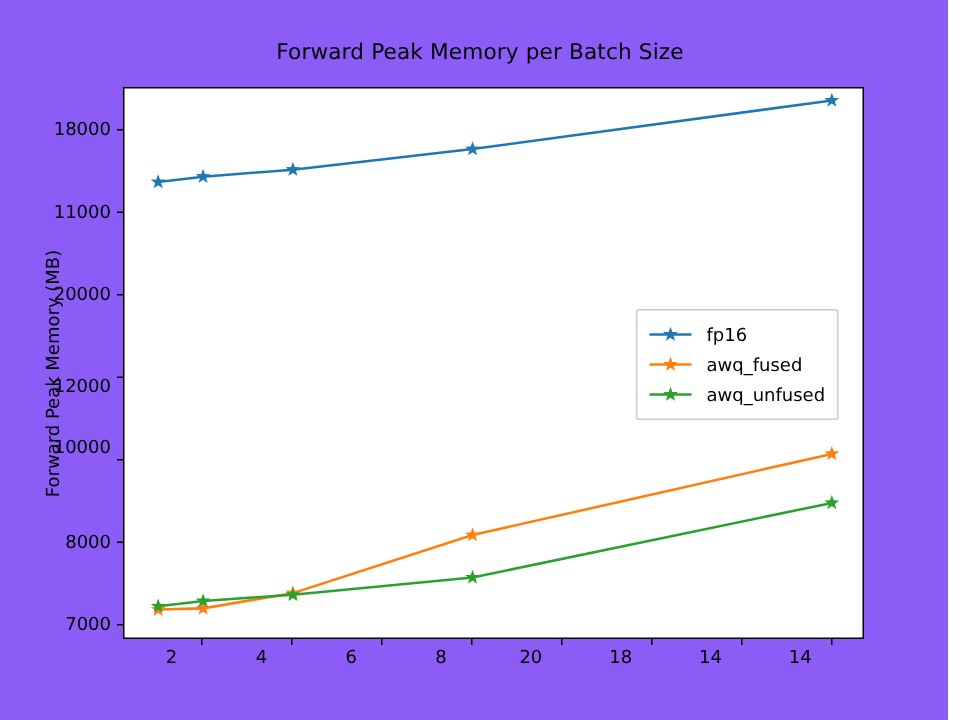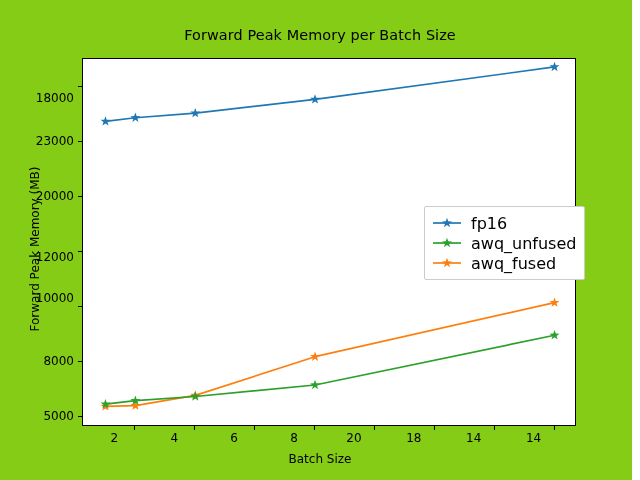--- a/index.html
+++ b/index.html
@@ -10,21 +10,21 @@
   body {
     width: 640px;
     height: 480px;
     font-family: "DejaVu Sans", sans-serif;
     overflow: hidden;
   }
   #figure {
     position: relative;
     width: 632px;
     height: 480px;
-    background: #84cc16;
+    background: #8b5cf6;
   }
   #chart-title {
     position: absolute;
     left: 0;
     top: 27px;
     width: 640px;
     text-align: center;
     font-size: 14.4px;
     color: #000000;
     letter-spacing: 0.1px;
@@ -118,51 +118,50 @@
   }
   .legend-swatch {
     width: 30px;
     height: 14px;
     position: relative;
     margin-right: 9px;
     flex: 0 0 auto;
   }
   .legend-swatch svg { display: block; }
   .legend-text {
-    font-size: 16px;
+    font-size: 12px;
     color: #000000;
     white-space: nowrap;
     text-align: right;
   }
 </style>
 </head>
 <body>
 
 <div id="figure">
 
   <div id="chart-title">Forward Peak Memory per Batch Size</div>
 
   <div id="ylabel">Forward Peak Memory (MB)</div>
-  <div id="xlabel">Batch Size</div>
 
   <div id="y-ticks">
       <div class="ytick-mark" style="top: 415.564px;"></div>
-      <div class="ytick-label" style="top: 415.564px;">5000</div>
+      <div class="ytick-label" style="top: 415.564px;">7000</div>
       <div class="ytick-mark" style="top: 360.639px;"></div>
       <div class="ytick-label" style="top: 360.639px; text-align: right;">8000</div>
       <div class="ytick-mark" style="top: 305.713px;"></div>
       <div class="ytick-label" style="top: 298px;">10000</div>
       <div class="ytick-mark" style="top: 250.788px;"></div>
       <div class="ytick-label" style="top: 257px;">12000</div>
       <div class="ytick-mark" style="top: 195.863px;"></div>
       <div class="ytick-label" style="top: 195.863px;">20000</div>
       <div class="ytick-mark" style="top: 140.937px;"></div>
-      <div class="ytick-label" style="top: 140.937px;">23000</div>
+      <div class="ytick-label" style="top: 140.937px;">11000</div>
       <div class="ytick-mark" style="top: 86.0119px;"></div>
-      <div class="ytick-label" style="top: 86.0119px; margin-top: 12px;">18000</div>
+      <div class="ytick-label" style="top: 86.0119px;">18000</div>
     </div>
   <div id="x-ticks">
       <div class="xtick-mark" style="left: 134.394px;"></div>
       <div class="xtick-label" style="left: 134.394px;">2</div>
       <div class="xtick-mark" style="left: 194.273px;"></div>
       <div class="xtick-label" style="left: 194.273px;">4</div>
       <div class="xtick-mark" style="left: 254.152px;"></div>
       <div class="xtick-label" style="left: 254.152px;">6</div>
       <div class="xtick-mark" style="left: 314.03px;"></div>
       <div class="xtick-label" style="left: 314.03px;">8</div>
@@ -211,30 +210,30 @@
           <svg width="30" height="14" viewBox="0 0 30 14">
             <line x1="1" y1="7" x2="29" y2="7" stroke="#1f77b4" stroke-width="1.7"></line>
             <path d="M15.00,1.80L16.23,5.30L19.95,5.39L17.00,7.65L18.06,11.21L15.00,9.10L11.94,11.21L13.00,7.65L10.05,5.39L13.77,5.30Z" fill="#1f77b4"></path>
           </svg>
         </span>
         <span class="legend-text">fp16</span>
       </div>
       <div class="legend-row">
         <span class="legend-swatch">
           <svg width="30" height="14" viewBox="0 0 30 14">
+            <line x1="1" y1="7" x2="29" y2="7" stroke="#ff7f0e" stroke-width="1.7"></line>
+            <path d="M15.00,1.80L16.23,5.30L19.95,5.39L17.00,7.65L18.06,11.21L15.00,9.10L11.94,11.21L13.00,7.65L10.05,5.39L13.77,5.30Z" fill="#ff7f0e"></path>
+          </svg>
+        </span>
+        <span class="legend-text">awq_fused</span>
+      </div>
+      <div class="legend-row">
+        <span class="legend-swatch">
+          <svg width="30" height="14" viewBox="0 0 30 14">
             <line x1="1" y1="7" x2="29" y2="7" stroke="#2ca02c" stroke-width="1.7"></line>
             <path d="M15.00,1.80L16.23,5.30L19.95,5.39L17.00,7.65L18.06,11.21L15.00,9.10L11.94,11.21L13.00,7.65L10.05,5.39L13.77,5.30Z" fill="#2ca02c"></path>
           </svg>
         </span>
         <span class="legend-text">awq_unfused</span>
       </div>
-      <div class="legend-row">
-        <span class="legend-swatch">
-          <svg width="30" height="14" viewBox="0 0 30 14">
-            <line x1="1" y1="7" x2="29" y2="7" stroke="#ff7f0e" stroke-width="1.7"></line>
-            <path d="M15.00,1.80L16.23,5.30L19.95,5.39L17.00,7.65L18.06,11.21L15.00,9.10L11.94,11.21L13.00,7.65L10.05,5.39L13.77,5.30Z" fill="#ff7f0e"></path>
-          </svg>
-        </span>
-        <span class="legend-text">awq_fused</span>
-      </div>
     </div>
 
 </div>
 
 </body></html>

